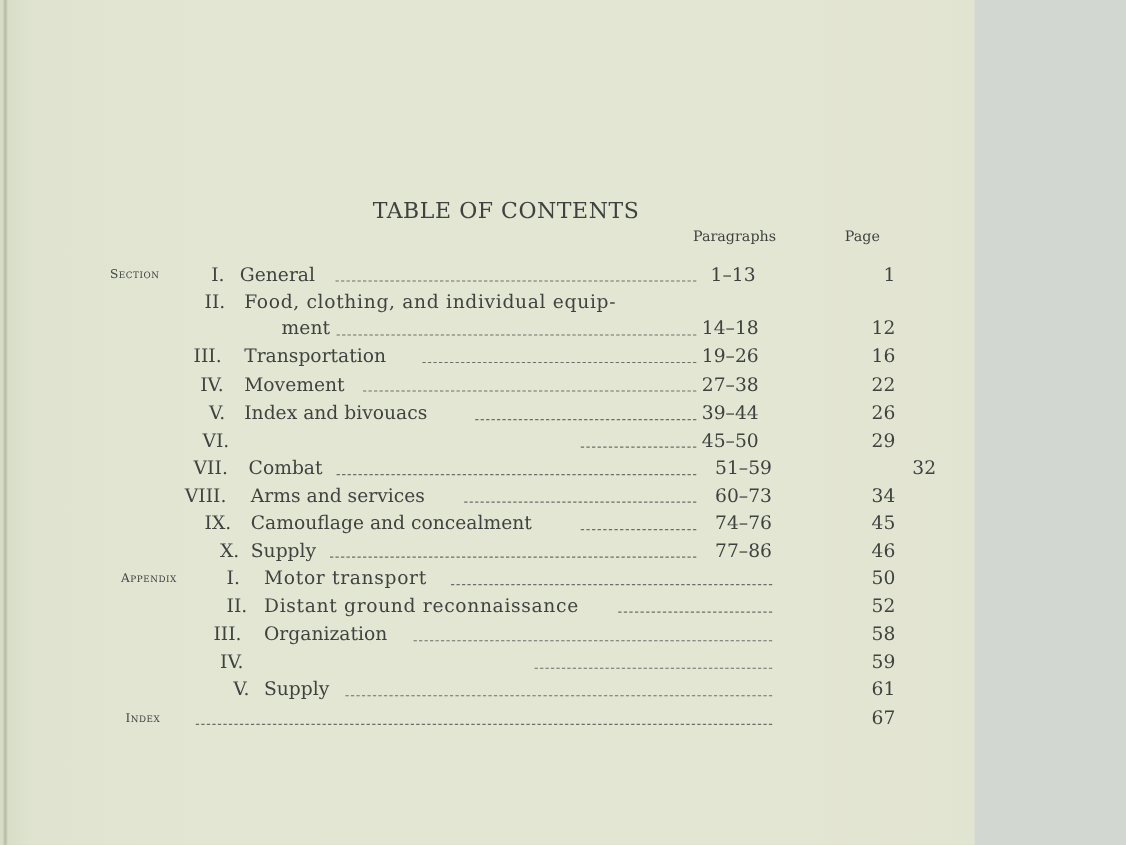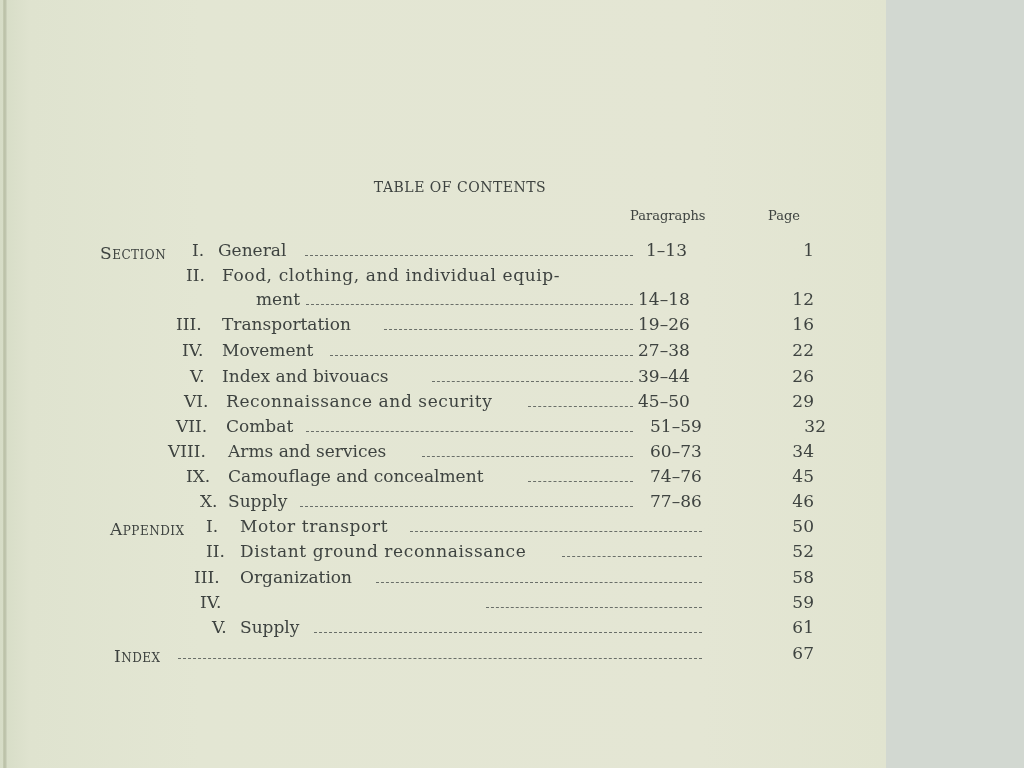--- a/index.html
+++ b/index.html
@@ -16,26 +16,26 @@
   .gutter {
     position:absolute; left:3px; top:0; width:4px; height:768px;
     background:linear-gradient(90deg,#c6ccb3,#b9bfa6,#d2d7c2);
   }
   .bg-right {
     position:absolute; left:886px; top:0; width:138px; height:768px;
     background:#d2d8d1;
   }
   .title {
     position:absolute; left:300px; top:179px; width:320px; text-align:center;
-    font-size:14px; letter-spacing:0.5px;
+    font-size:20px; letter-spacing:0.5px;
   }
   .hdr { position:absolute; top:208px; font-size:13px; }
   .row { position:absolute; left:0; width:886px; height:25px; font-size:17px; }
   .row span { position:absolute; white-space:nowrap; }
-  .label-prefix { font-size:17px; letter-spacing:0.5px; font-variant:small-caps; }
+  .label-prefix { font-size:11px; letter-spacing:0.5px; font-variant:small-caps; }
   .leader {
     position:absolute; height:0; border-bottom:1.5px dashed #6a6f69;
   }
   .num { text-align:center; }
   .pg { text-align:right; }
 </style>
 </head>
 <body>
 
 <div class="bg-right"></div>
@@ -86,32 +86,31 @@
   <div class="row" style="top:366px;">
     <span style="left:190px;">V.</span>
     <span style="left:222px;">Index and bivouacs</span>
     <div class="leader" style="left:432px;width:201px;top:15px;"></div>
     <span style="left:638px;">39–44</span>
     <span class="pg" style="left:760px;width:54px;">26</span>
   </div>
 
   <div class="row" style="top:391px;">
     <span style="left:184px;">VI.</span>
-    <span style="left:226px;letter-spacing:0.6px;">Reconnaissance and security</span>
     <div class="leader" style="left:528px;width:105px;top:15px;"></div>
     <span style="left:638px;">45–50</span>
     <span class="pg" style="left:760px;width:54px;">29</span>
   </div>
 
   <div class="row" style="top:416px;">
     <span style="left:176px;">VII.</span>
     <span style="left:226px;">Combat</span>
     <div class="leader" style="left:306px;width:327px;top:15px;"></div>
     <span style="left:650px;">51–59</span>
-    <span class="pg" style="left:772px;width:54px;text-align:right;">32</span>
+    <span class="pg" style="left:797px;width:54px;text-align:right;">32</span>
   </div>
 
   <div class="row" style="top:441px;">
     <span style="left:168px;">VIII.</span>
     <span style="left:228px;">Arms and services</span>
     <div class="leader" style="left:422px;width:211px;top:15px;"></div>
     <span style="left:650px;">60–73</span>
     <span class="pg" style="left:760px;width:54px;">34</span>
   </div>
 

